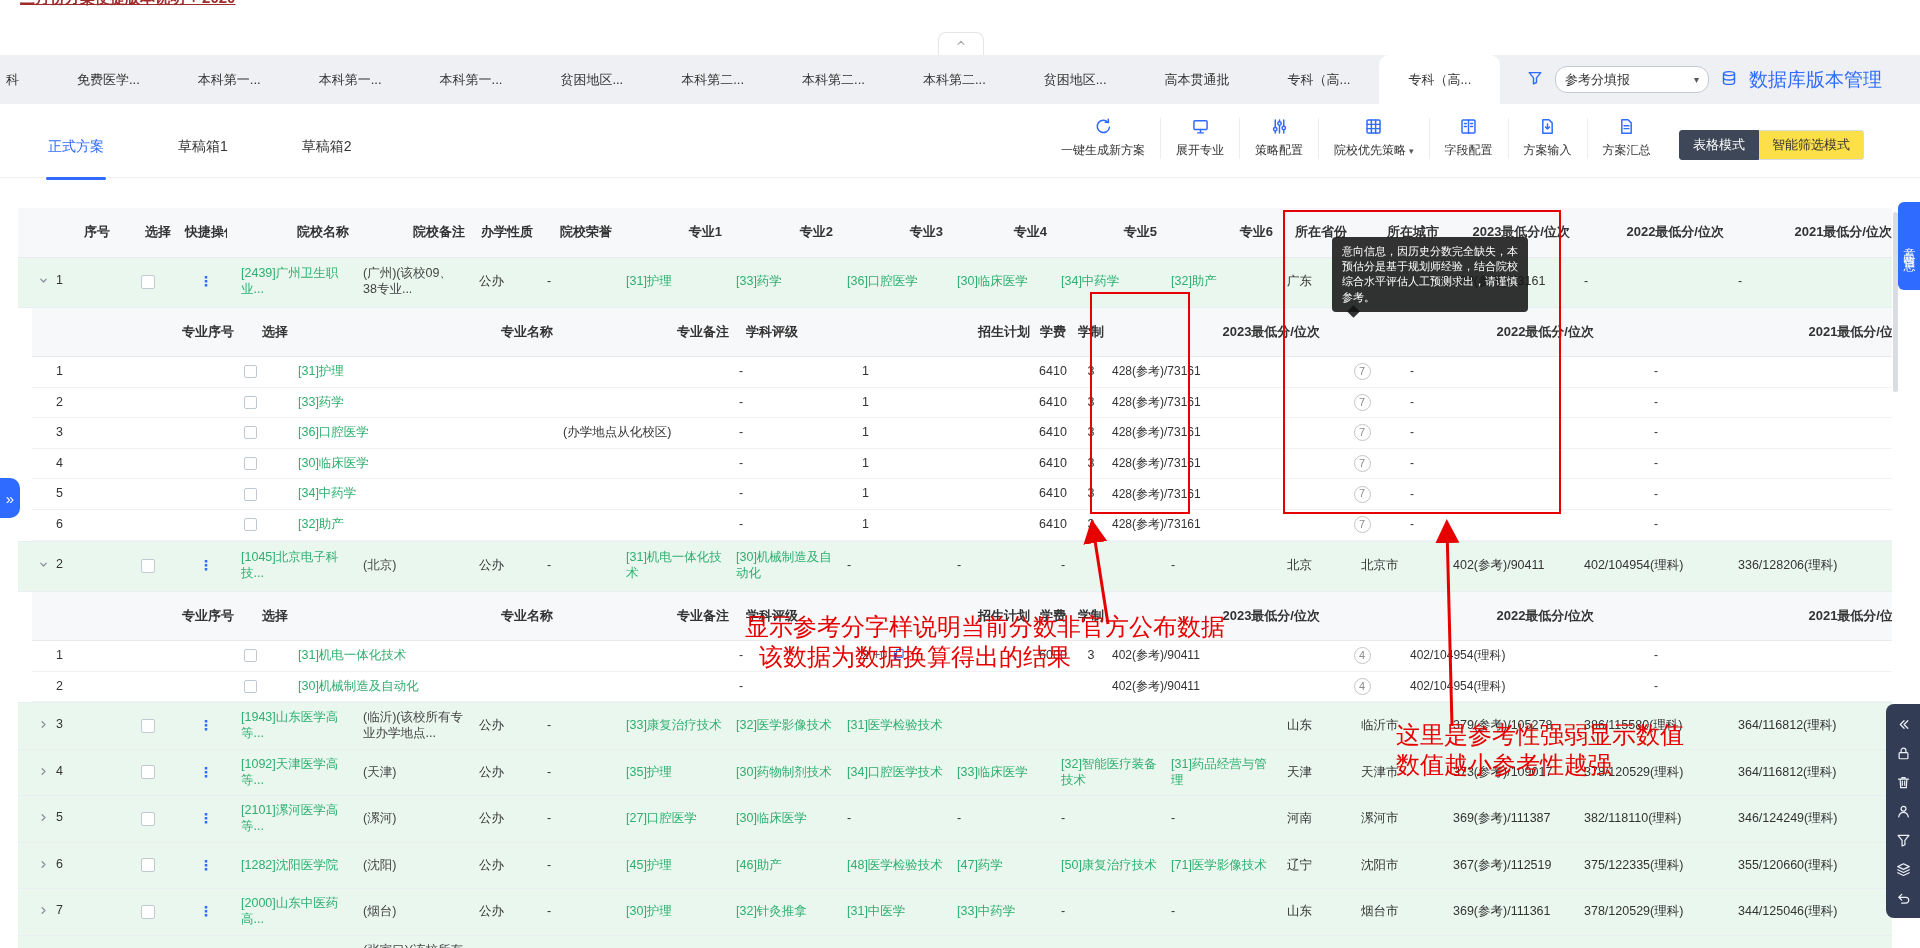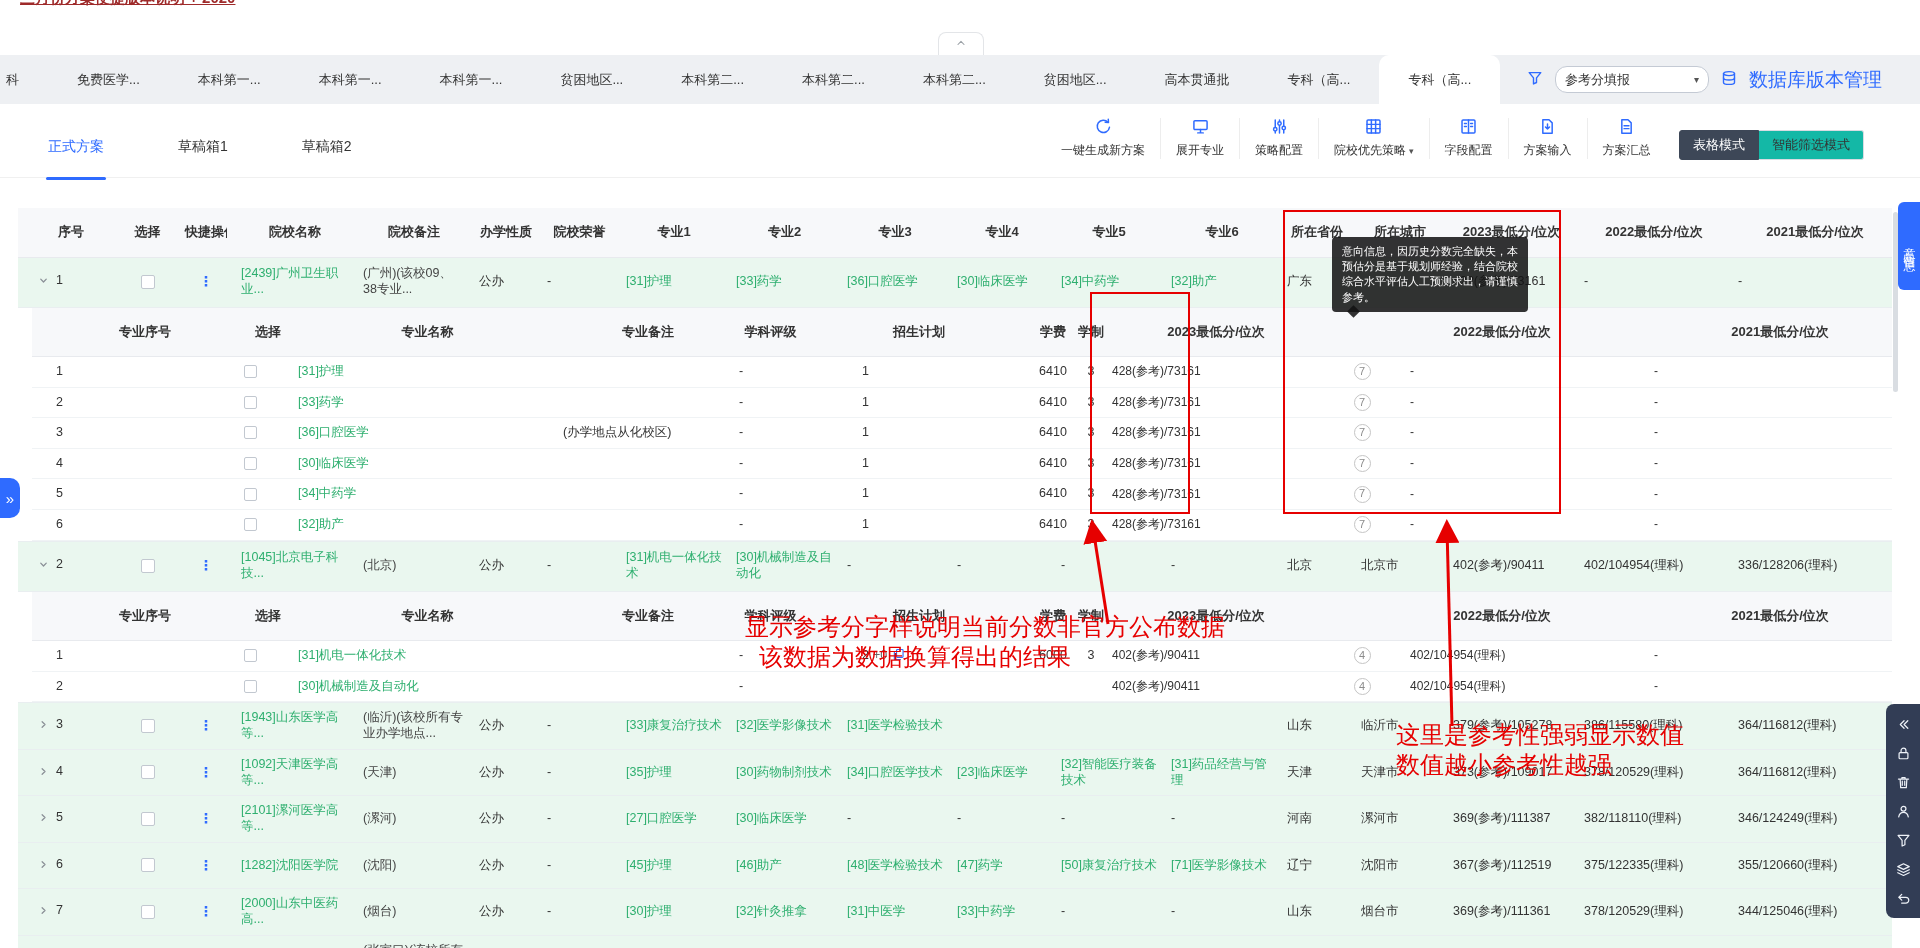--- a/index.html
+++ b/index.html
@@ -30,28 +30,28 @@
 .plan-tab.active{color:var(--accent,#2f6bff)}
 .plan-tab.active::after{content:"";position:absolute;left:-2px;right:-2px;bottom:0;height:3px;background:var(--accent,#2f6bff);border-radius:2px}
 .tools{position:absolute;left:1046px;top:14px;display:flex;align-items:stretch}
 .tool-btn{display:flex;flex-direction:column;align-items:center;justify-content:center;gap:7px;padding:0 15px;cursor:pointer}
 .tool-btn+.tool-btn{border-left:1px solid #ededed}
 .tool-btn .icon{color:var(--accent,#2f6bff)}
 .tool-btn .icon svg{width:17px;height:17px}
 .tool-label{font-size:12px;color:#333;white-space:nowrap;display:flex;align-items:center;gap:3px}
 .tool-caret{font-size:9px;color:#555}
 .mode-toggle{position:absolute;right:56px;top:26px;display:flex}
-.seg{display:flex;align-items:center;height:30px;padding:0 13px;font-size:13px;background:#14b8a6;border:1px solid #d8dce2;color:#333;cursor:pointer;white-space:nowrap}
+.seg{display:flex;align-items:center;height:30px;padding:0 13px;font-size:13px;background:#fde047;border:1px solid #d8dce2;color:#333;cursor:pointer;white-space:nowrap}
 .seg.active{background:var(--dark-mode-button,#3d4757);border-color:var(--dark-mode-button,#3d4757);color:#fff}
 .seg:first-child{border-radius:3px 0 0 3px}
 .seg:last-child{border-left:none;border-radius:0 3px 3px 0}
 
 .table-wrap{position:absolute;top:104px;left:18px;width:1874px;height:740px;overflow:hidden}
 table.main{width:1874px;border-collapse:collapse;table-layout:fixed}
-table.main thead th{height:49px;background:#f7f8fa;border-bottom:1px solid #e8eaee;font-size:13px;font-weight:600;color:#333;text-align:center;padding-left:14px;white-space:nowrap;overflow:hidden}
+table.main thead th{height:49px;background:#f7f8fa;border-bottom:1px solid #e8eaee;font-size:13px;font-weight:600;color:#333;text-align:right;padding-left:14px;white-space:nowrap;overflow:hidden}
 table.main td{border-bottom:1px solid #e9eef0;font-size:12.5px;color:#333;padding-left:14px;vertical-align:middle;overflow:hidden;line-height:1.25}
 tr.prow td{background:var(--row-green,#eaf7ef);height:46.5px}
 tr.prow.tall td{height:50px}
 .seqwrap{display:inline-flex;align-items:center;gap:7px}
 .chev{color:#8a8f96}
 .chev svg{width:11px;height:11px;stroke-width:1.8}
 .checkbox{display:inline-block;width:14px;height:14px;background:#fff;border:1px solid #c2c8d0;border-radius:2px;cursor:pointer;vertical-align:middle}
 .checkbox.small{width:13px;height:13px}
 td.ctr{text-align:center;padding-left:0}
 .dots{color:var(--accent,#2f6bff);font-size:14px;font-weight:700;cursor:pointer}
@@ -554,21 +554,21 @@
               </span></td>
             <td class="ctr"><span class="checkbox"></span></td>
             <td class="ctr"><span class="dots">⋮</span></td>
             <td><span class="glink">[1092]天津医学高等...</span></td>
             <td><span class="notetext">(天津)</span></td>
             <td>公办</td>
             <td>-</td>
             <td><span class="glink">[35]护理</span></td>
             <td><span class="glink">[30]药物制剂技术</span></td>
             <td><span class="glink">[34]口腔医学技术</span></td>
-            <td><span class="glink">[23]临床医学</span></td>
+            <td><span class="glink">[33]临床医学</span></td>
             <td><span class="glink">[32]智能医疗装备技术</span></td>
             <td><span class="glink">[31]药品经营与管理</span></td>
             <td>天津</td>
             <td>天津市</td>
             <td class="score">373(参考)/109017</td>
             <td class="score">378/120529(理科)</td>
             <td class="score">364/116812(理科)</td>
           </tr>
           <tr class="prow">
             <td class="seqtd" style="padding-left: 20px;"><span class="seqwrap">

